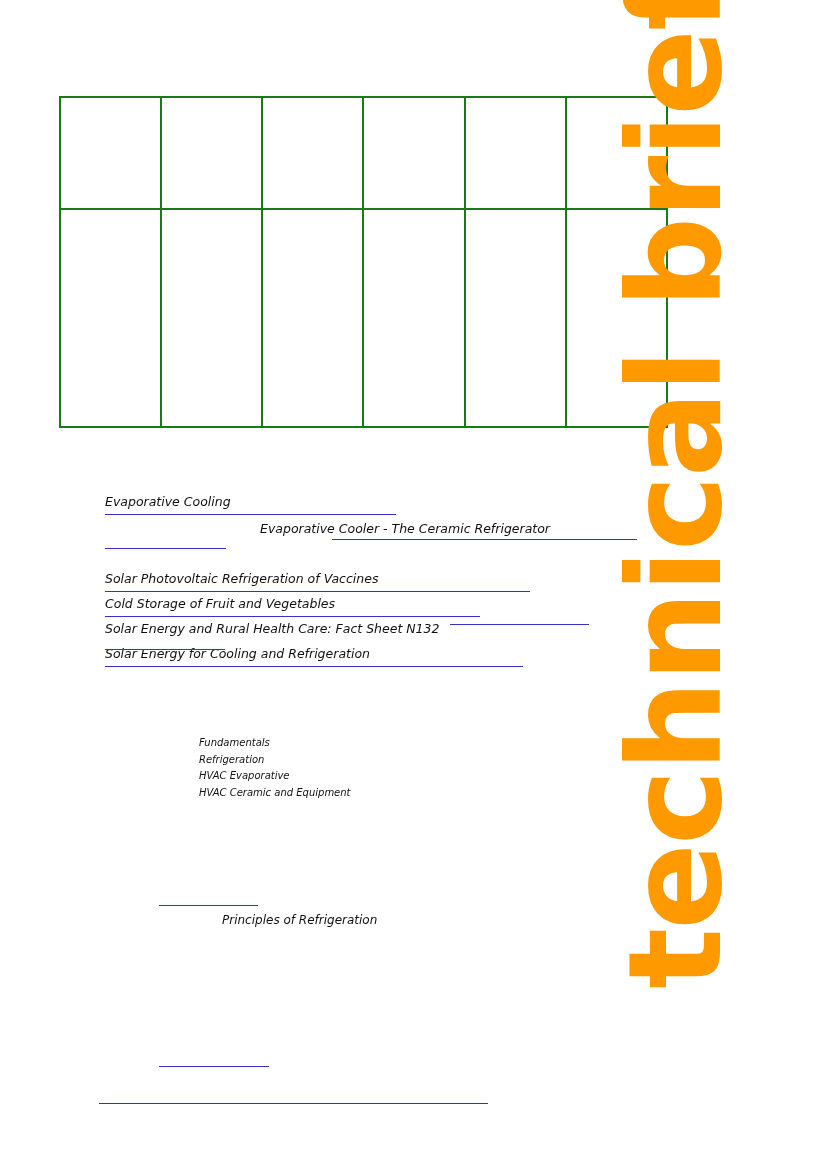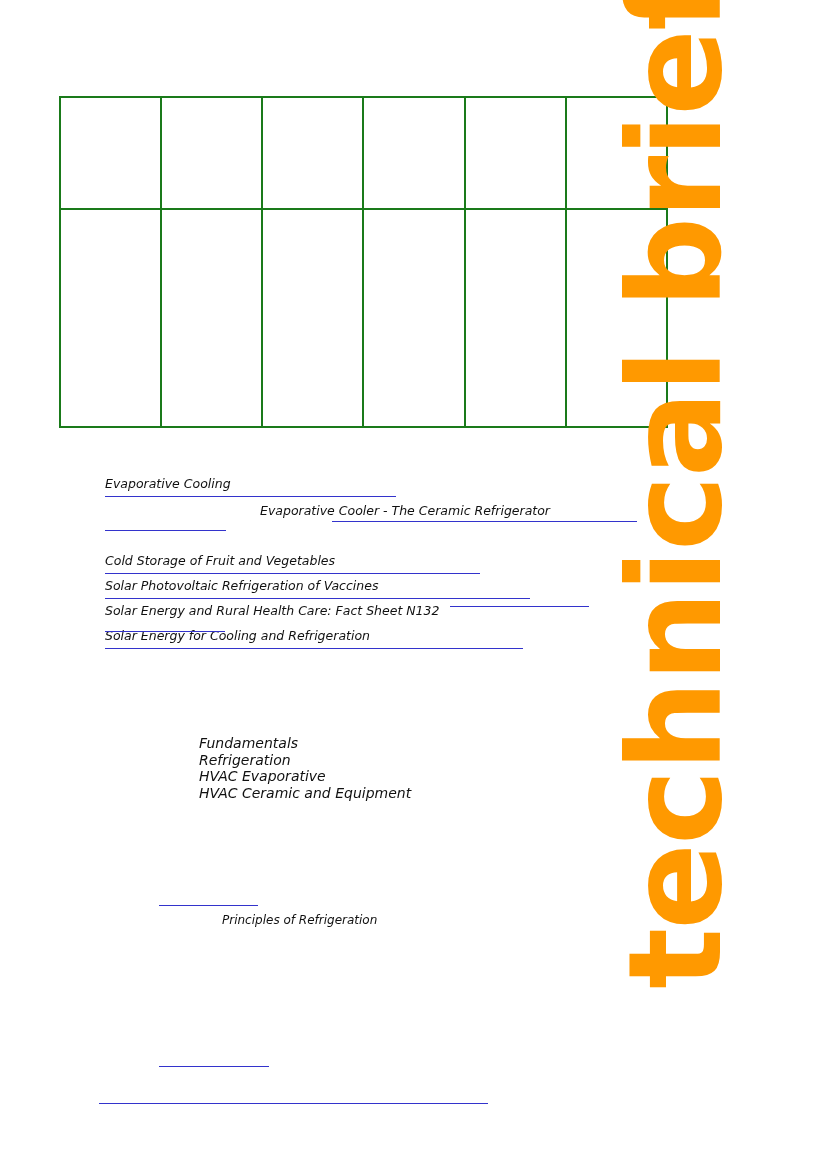--- a/index.html
+++ b/index.html
@@ -61,21 +61,21 @@
     font-size: 11px;
     color: #222;
   }
   table.grid tr.row-top td { height: 106px; }
   table.grid tr.row-bottom td { height: 212px; }
 
   
   .links {
     position: absolute;
     left: 105px;
-    top: 475px;
+    top: 493px;
     width: 600px;
   }
   .link-line {
     position: relative;
     margin-bottom: 0px;
   }
   .link-text {
     font-family: "DejaVu Sans", sans-serif;
     font-style: italic;
     font-size: 12.5px;
@@ -90,21 +90,21 @@
 
   
   .sublist {
     position: absolute;
     left: 199px;
     top: 735px;
   }
   .sublist div {
     font-family: "DejaVu Sans", sans-serif;
     font-style: italic;
-    font-size: 14px;
+    font-size: 10px;
     color: #111111;
     line-height: 16.5px;
     white-space: nowrap;
   }
 
   
   .lower {
     position: absolute;
     left: 159px;
     top: 905px;
@@ -182,27 +182,27 @@
     <div class="link-text">Evaporative Cooler - The Ceramic Refrigerator</div>
     <div class="rule" style="position:absolute; left:227px; top:19px; width:305px;"></div>
   </div>
 
   <div class="link-line" style="height:26px;">
     <div class="link-text"></div>
     <div class="rule" style="position:absolute; left:0px; top:4px; width:121px;"></div>
   </div>
 
   <div class="link-line" style="height:25px;">
+    <div class="link-text">Solar Photovoltaic Refrigeration of Vaccines</div>
+    <div class="rule" style="position:absolute; left:0px; top:21px; width:425px;"></div>
+  </div>
+
+  <div class="link-line" style="height:25px;">
     <div class="link-text">Cold Storage of Fruit and Vegetables</div>
     <div class="rule" style="position:absolute; left:0px; top:21px; width:375px;"></div>
-  </div>
-
-  <div class="link-line" style="height:25px;">
-    <div class="link-text">Solar Photovoltaic Refrigeration of Vaccines</div>
-    <div class="rule" style="position:absolute; left:0px; top:21px; width:425px;"></div>
   </div>
 
   <div class="link-line" style="height:25px;">
     <div class="link-text">Solar Energy and Rural Health Care: Fact Sheet N132</div>
     <div class="rule" style="position:absolute; left:345px; top:4px; width:139px;"></div>
   </div>
 
   <div class="link-line" style="height:27px;">
     <div class="link-text">Solar Energy for Cooling and Refrigeration</div>
     <div class="rule" style="position:absolute; left:0px; top:4px; width:120px;"></div>

